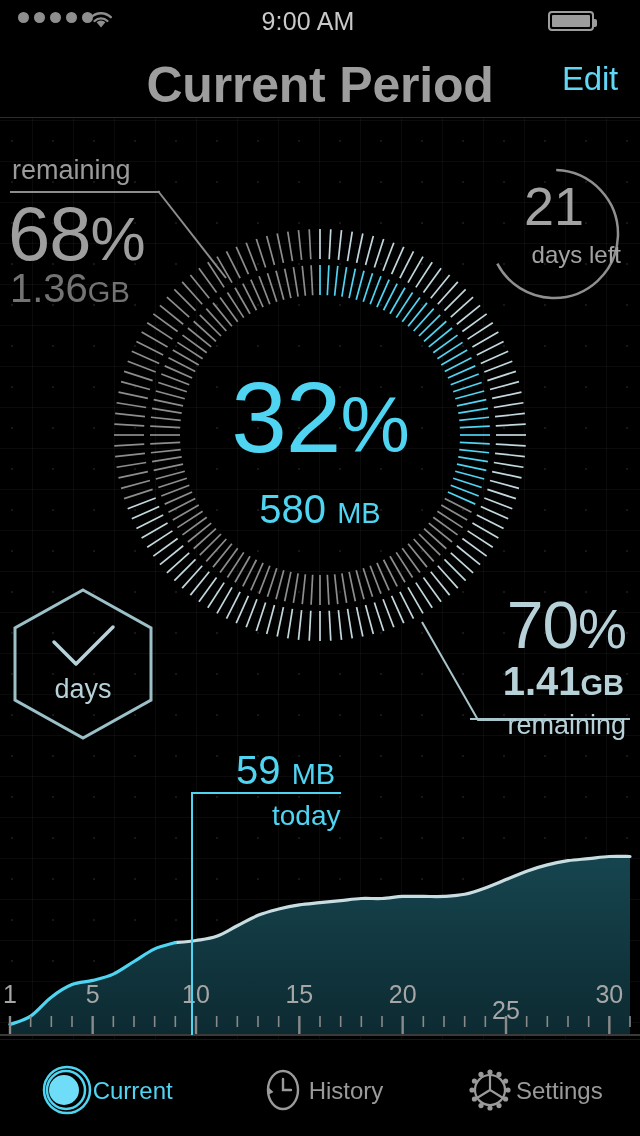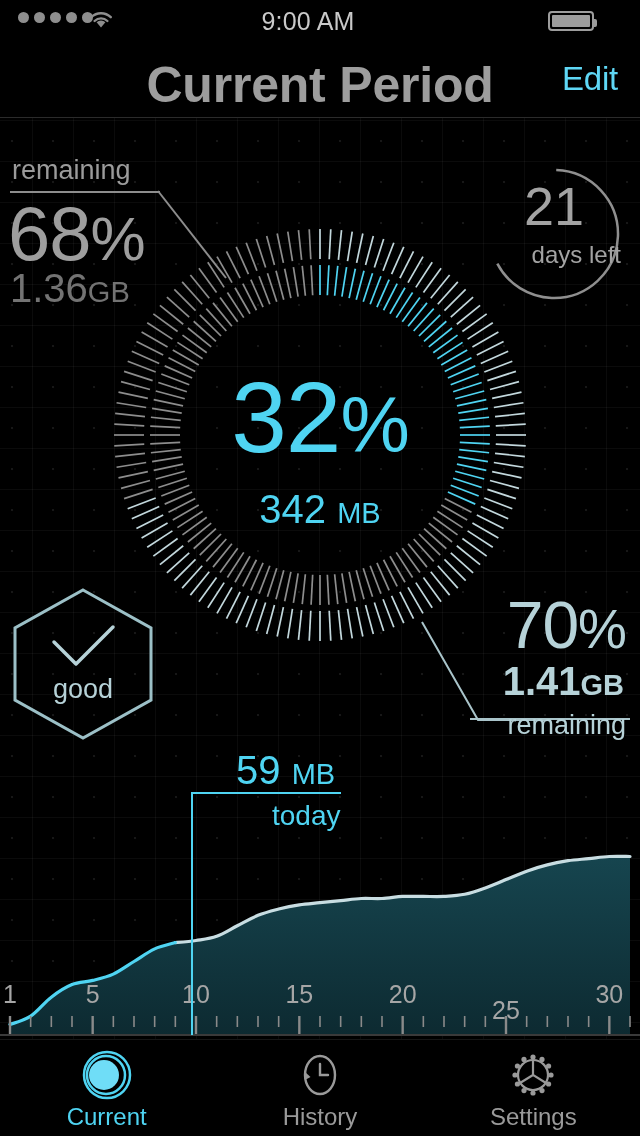--- a/index.html
+++ b/index.html
@@ -143,21 +143,21 @@
   .chart{position:absolute;left:0;top:790px;width:640px;height:250px;z-index:8;}
   .axis{position:absolute;left:0;top:980px;width:640px;height:60px;z-index:12;}
   .axis-lbl{position:absolute;font-size:25px;color:#a6a6a6;transform:translateX(-50%);}
   .axis-base{position:absolute;left:0;top:1034px;width:640px;height:2px;background:#3a3a3a;z-index:12;}
 
   
   .tabbar{
     position:absolute;left:0;bottom:0;width:640px;height:96px;background:#000;
     border-top:1px solid #161616;display:flex;z-index:40;
   }
-  .tab{flex:1;position:relative;display:flex;flex-direction:column;align-items:center;justify-content:center;padding-top:4px;}
+  .tab{flex:1;position:relative;display:flex;align-items:center;justify-content:center;padding-top:4px;}
   .tab .ico{height:52px;display:flex;align-items:center;justify-content:center;}
   .tab .lbl{font-size:24px;margin-top:2px;color:#9a9a9a;}
   .tab.active .lbl{color:#4fd4f2;}
 </style>
 </head>
 <body>
 
 <div class="screen">
 
   <div class="grid"></div>
@@ -450,30 +450,30 @@
           <line x1="166.74" y1="76.85" x2="157.47" y2="48.32" stroke="#8d8d8d" stroke-width="1.7"></line>
           <line x1="173.77" y1="74.77" x2="166.00" y2="45.79" stroke="#8d8d8d" stroke-width="1.7"></line>
           <line x1="180.89" y1="73.06" x2="174.66" y2="43.71" stroke="#8d8d8d" stroke-width="1.7"></line>
           <line x1="188.10" y1="71.72" x2="183.41" y2="42.09" stroke="#8d8d8d" stroke-width="1.7"></line>
           <line x1="195.37" y1="70.77" x2="192.23" y2="40.93" stroke="#8d8d8d" stroke-width="1.7"></line>
           <line x1="202.67" y1="70.19" x2="201.10" y2="40.23" stroke="#8d8d8d" stroke-width="1.7"></line>
         </g>
     </svg>
     <div class="dial-center">
       <span class="dial-pct"><span>32</span><span class="u">%</span></span>
-      <span class="dial-abs"><span>342</span> <span class="u">MB</span></span>
+      <span class="dial-abs"><span>580</span> <span class="u">MB</span></span>
     </div>
   </div>
 
   <div class="goodhex">
     <svg width="150" height="156" viewBox="0 0 150 156">
       <polygon points="75,4 143,42 143,114 75,152 7,114 7,42" fill="none" stroke="#9cc0c7" stroke-width="3"></polygon>
       <path d="M46 56 L68 78 L105 41" fill="none" stroke="#b6d2d8" stroke-width="3.5" stroke-linecap="round" stroke-linejoin="round"></path>
     </svg>
-    <div class="lbl">good</div>
+    <div class="lbl">days</div>
   </div>
 
   <svg class="proj-leader" width="130" height="115" viewBox="0 0 130 115">
     <path d="M2 2 L58 100 L130 100" stroke="#a9c4ca" stroke-width="2" fill="none"></path>
   </svg>
   <div class="proj-pct">
     <span>70</span><span class="u">%</span>
   </div>
   <div class="proj-abs">
     <span>1.41</span><span class="u">GB</span>

